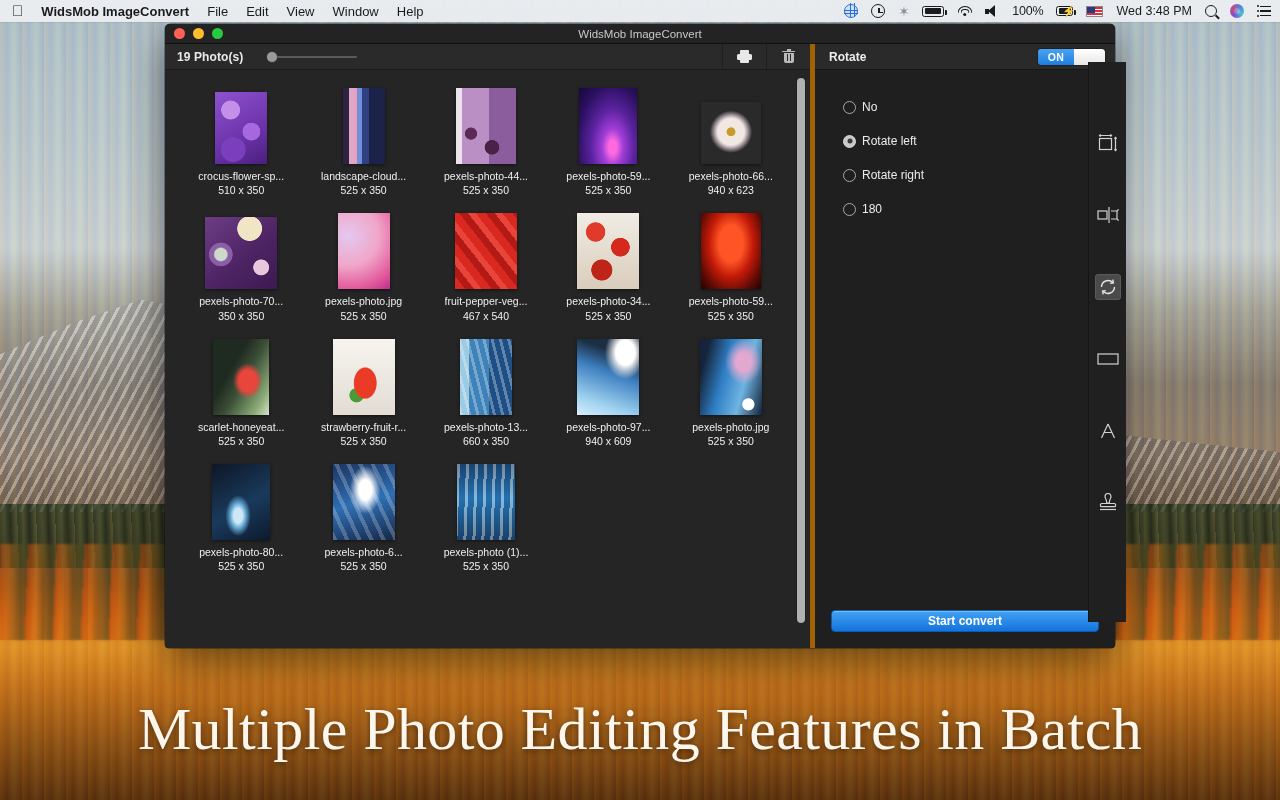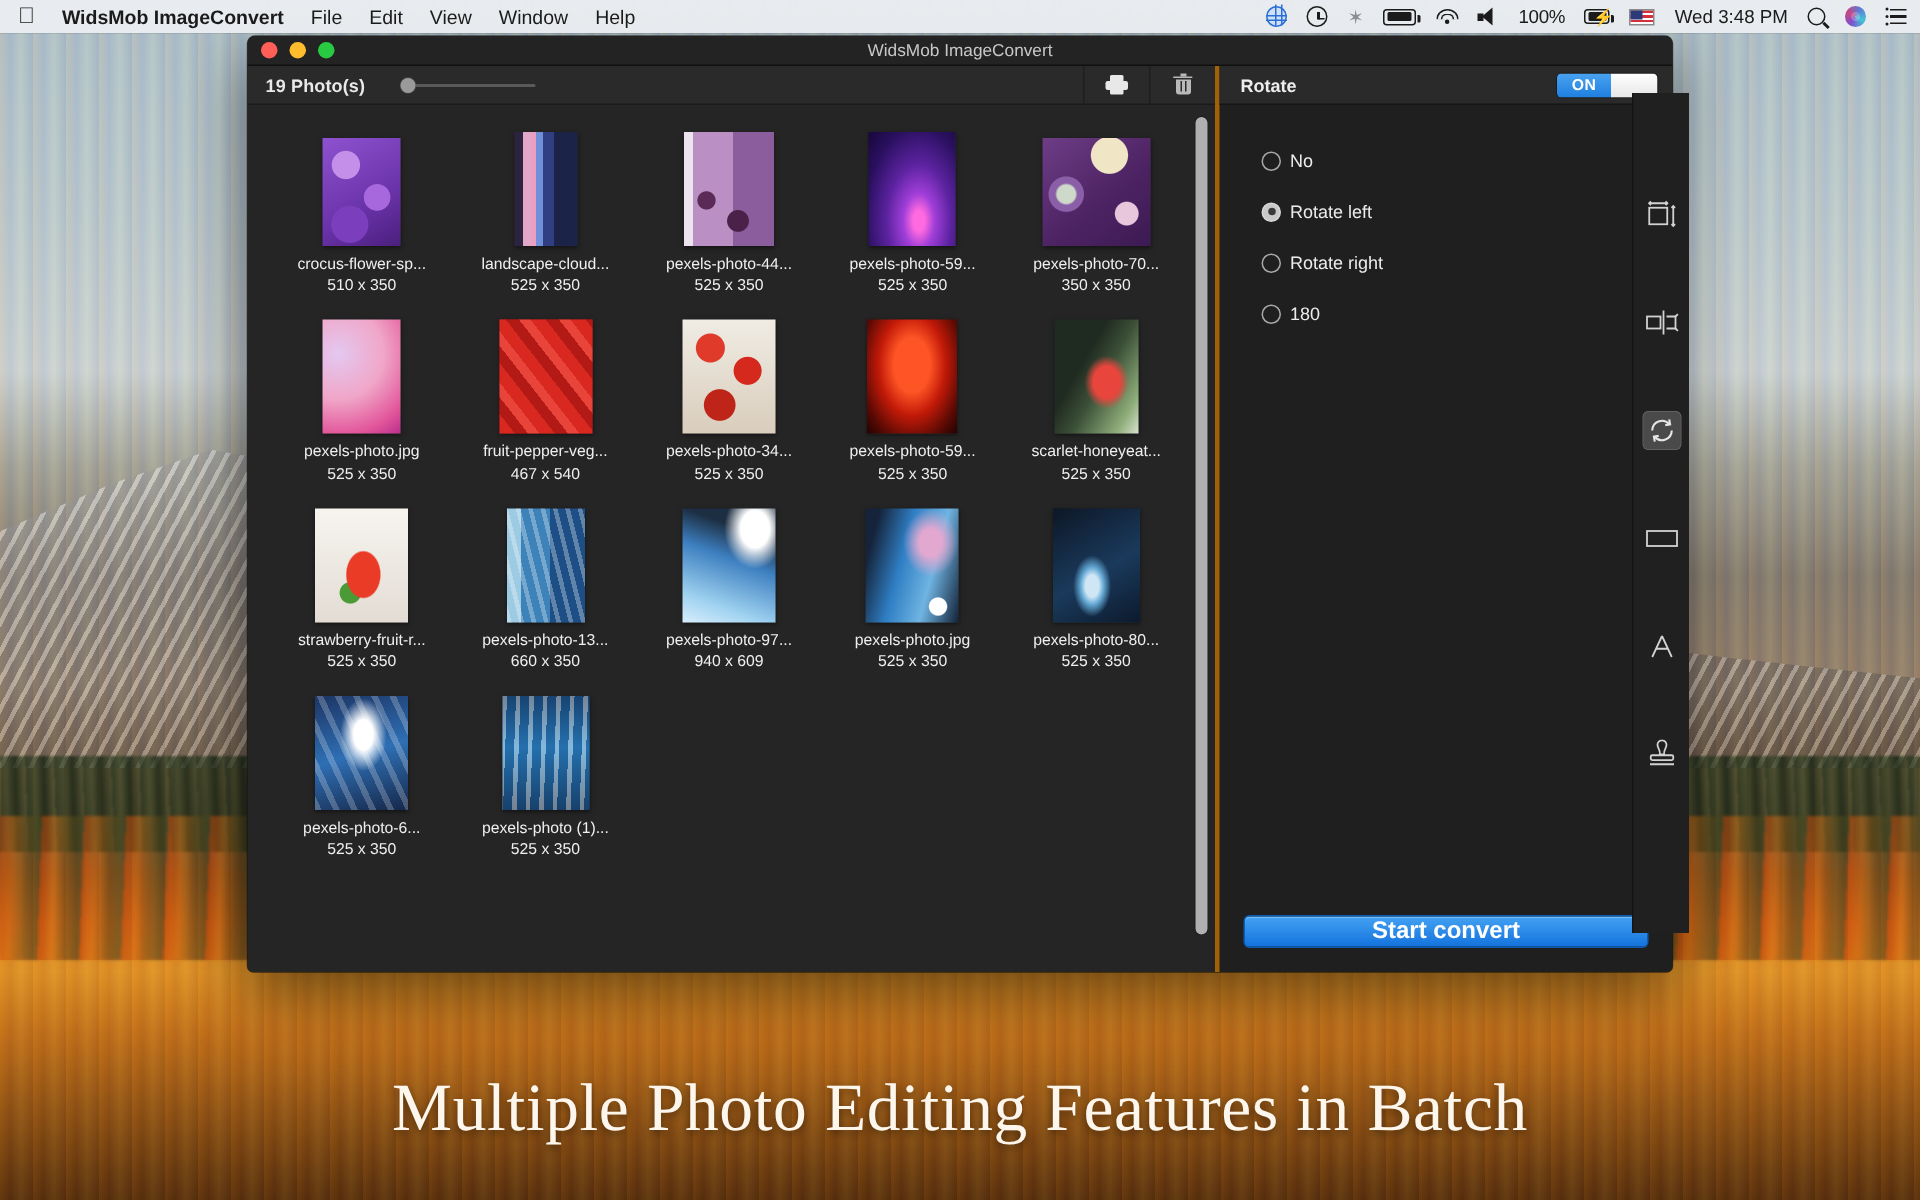--- a/index.html
+++ b/index.html
@@ -205,21 +205,21 @@
   #scrollbar {
     position:absolute; right:5px; top:8px; bottom:8px; width:8px;
   }
   #scrollbar .sbthumb {
     position:absolute; left:0; top:0; width:8px; height:97%;
     background:#b0b0b0; border-radius:4px; box-shadow:0 0 0 .5px rgba(0,0,0,.3);
   }
 
   
   #panel { width:305px; background:#1f1f1f; display:flex; flex-direction:column;
-           border-left:3px solid #a16207; }
+           border-left:5px solid #a16207; }
   #panel-head {
     height:26px; flex:none; background:#2a2a2a; border-bottom:1px solid #151515;
     display:flex; align-items:center; padding:0 10px 0 14px;
   }
   .panel-title { font-size:12px; color:#ededed; font-weight:bold; }
   .switch {
     margin-left:auto; width:67px; height:16px; border-radius:3px; overflow:hidden;
     display:flex; box-shadow:0 0 0 .5px rgba(0,0,0,.45);
   }
   .switch .on {
@@ -241,21 +241,21 @@
     content:""; position:absolute; left:50%; top:50%; transform:translate(-50%,-50%);
     width:5px; height:5px; border-radius:50%; background:#3a3a3a;
   }
   .radio-label { font-size:12px; color:#ececec; margin-left:6px; }
 
   #panel-foot { padding:0 16px 16px 16px; }
   #start-convert {
     width:100%; height:22px; border-radius:4px;
     background:linear-gradient(#43a2f2,#1473dd);
     border:.5px solid #0d5cb3;
-    color:#fff; font-size:16px; font-weight:bold;
+    color:#fff; font-size:12px; font-weight:bold;
     display:flex; align-items:center; justify-content:center;
     box-shadow:inset 0 1px 0 rgba(255,255,255,.3);
   }
   #rail-outer {
     position:absolute; left:1088px; top:62px; width:38px; height:560px;
     background:#202020; z-index:21;
     display:flex; flex-direction:column; align-items:center;
     padding-top:68px; gap:46px;
     border-left:1px solid #141414;
   }
@@ -264,21 +264,21 @@
     border-radius:4px;
   }
   .rail-btn.active { background:#4a4a4a; box-shadow:inset 0 0 0 .5px #6a6a6a; }
   .rail-btn svg { display:block; }
 
   
   #caption {
     position:absolute; left:0; right:0; bottom:36px;
     text-align:center; z-index:30;
     font-family:"Liberation Serif", serif;
-    font-size:45px; color:#fdf6ec; letter-spacing:.4px;
+    font-size:60px; color:#fdf6ec; letter-spacing:.4px;
     text-shadow:0 2px 6px rgba(0,0,0,.45);
   }
 </style>
 </head>
 <body>
 
 <div id="desktop">
   <div class="desk-veg"></div>
   <div class="desk-lake-glow"></div>
 </div>
@@ -406,20 +406,27 @@
             </div>
             <div class="cell">
               <div class="thumb-box">
                 <div class="thumb" style="width: 58px; height: 76px; background: radial-gradient(at 58% 78%, rgb(255, 106, 224) 0px, rgb(255, 106, 224) 8%, rgb(160, 62, 216) 22%, rgb(92, 35, 160) 45%, rgb(42, 16, 96) 75%, rgb(24, 7, 57) 100%) 0% 0% / cover;"></div>
               </div>
               <div class="cap">pexels-photo-59...</div>
               <div class="dim">525 x 350</div>
             </div>
             <div class="cell">
               <div class="thumb-box">
+                <div class="thumb" style="width: 60px; height: 62px; background: radial-gradient(circle at 50% 48%, rgb(200, 154, 42) 0px, rgb(200, 154, 42) 9%, rgb(242, 232, 226) 11%, rgb(242, 232, 226) 30%, rgb(207, 194, 200) 34%, rgb(42, 42, 42) 48%) 0% 0% / cover, linear-gradient(rgb(43, 43, 43), rgb(43, 43, 43));"></div>
+              </div>
+              <div class="cap">pexels-photo-66...</div>
+              <div class="dim">940 x 623</div>
+            </div>
+            <div class="cell">
+              <div class="thumb-box">
                 <div class="thumb" style="width: 72px; height: 72px; background: radial-gradient(circle at 22% 52%, rgb(207, 217, 201) 0px, rgb(207, 217, 201) 9%, rgb(138, 95, 168) 11%, rgb(138, 95, 168) 17%, transparent 18%) 0% 0% / cover, radial-gradient(circle at 62% 16%, rgb(240, 229, 196) 0px, rgb(240, 229, 196) 16%, transparent 17%), radial-gradient(circle at 78% 70%, rgb(232, 199, 221) 0px, rgb(232, 199, 221) 10%, transparent 11%), linear-gradient(140deg, rgb(109, 61, 134), rgb(78, 36, 100) 55%, rgb(60, 26, 82));"></div>
               </div>
               <div class="cap">pexels-photo-70...</div>
               <div class="dim">350 x 350</div>
             </div>
             <div class="cell">
               <div class="thumb-box">
                 <div class="thumb" style="width: 52px; height: 76px; background: radial-gradient(circle at 20% 30%, rgb(228, 200, 240), rgb(240, 166, 200) 45%, rgb(226, 86, 154) 80%, rgb(185, 47, 142)) 0% 0% / cover;"></div>
               </div>
               <div class="cap">pexels-photo.jpg</div>

